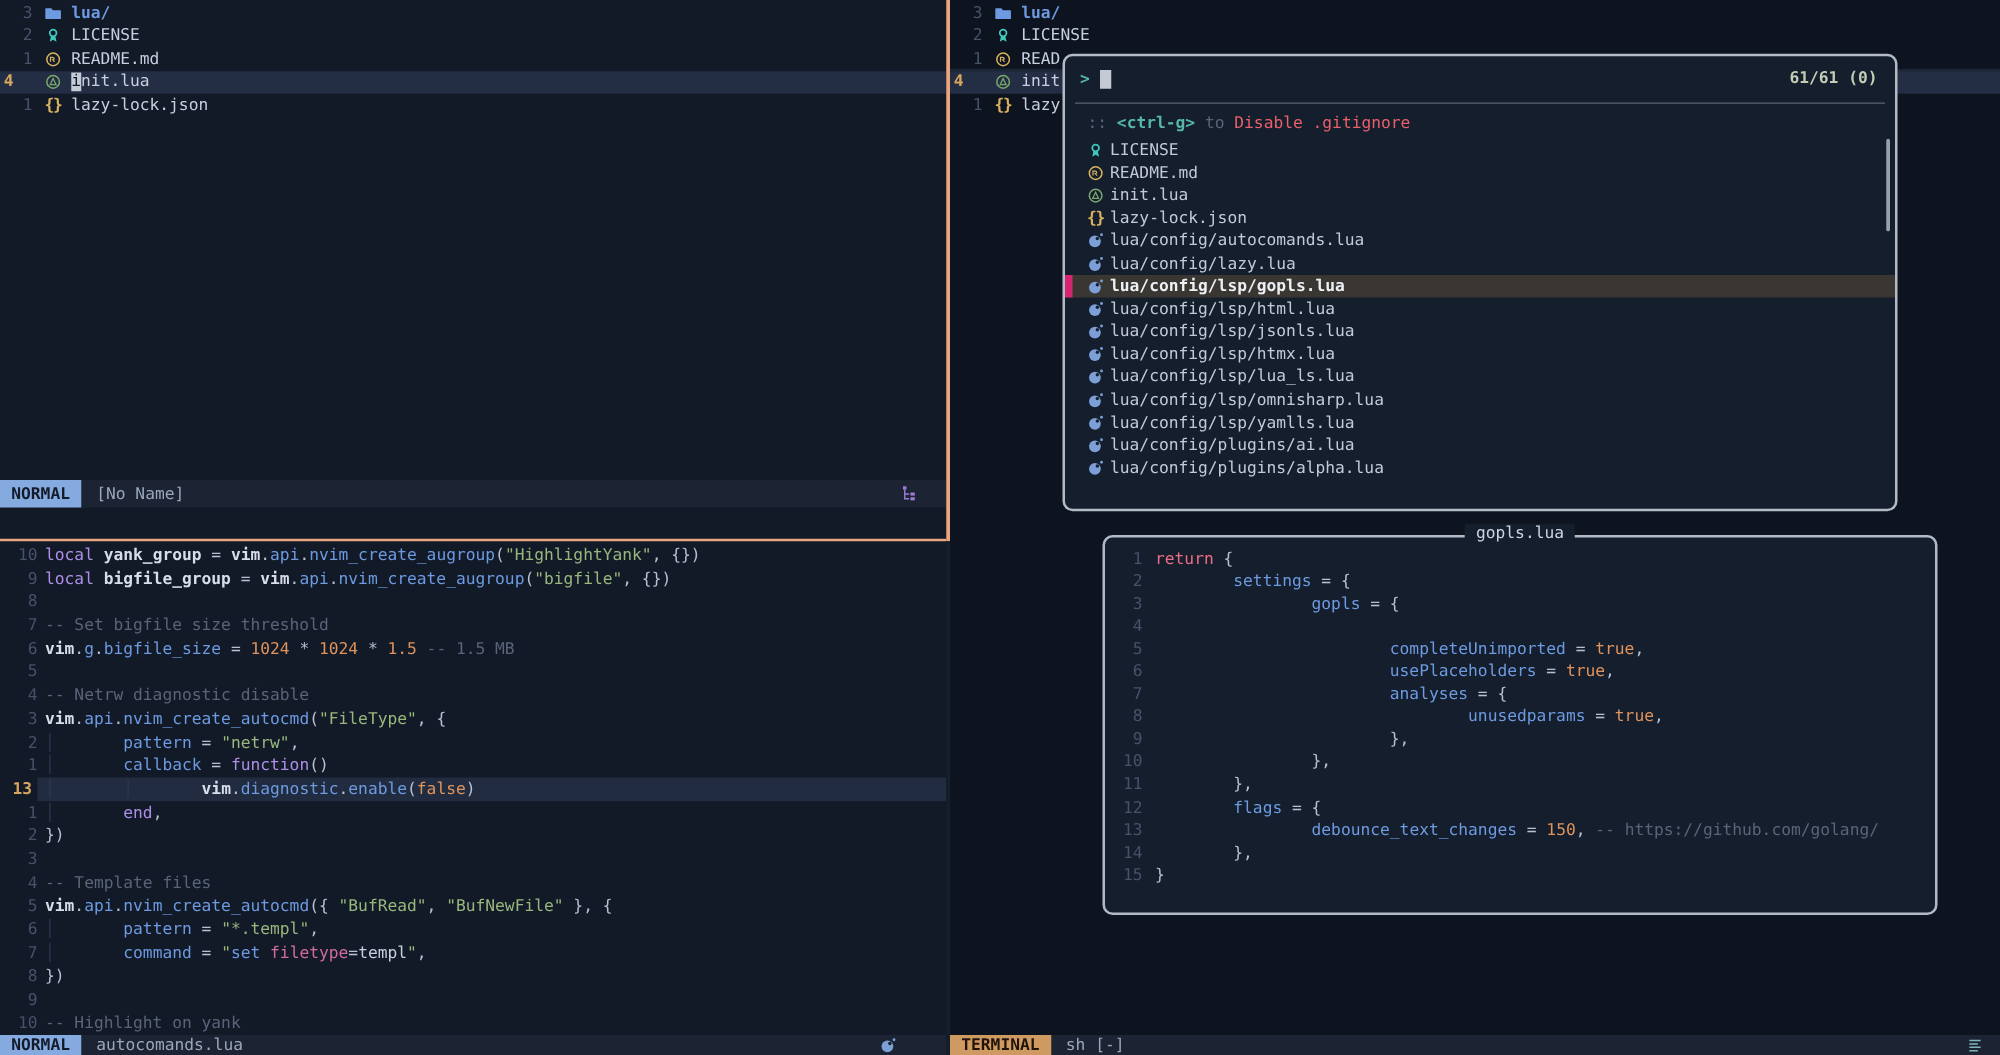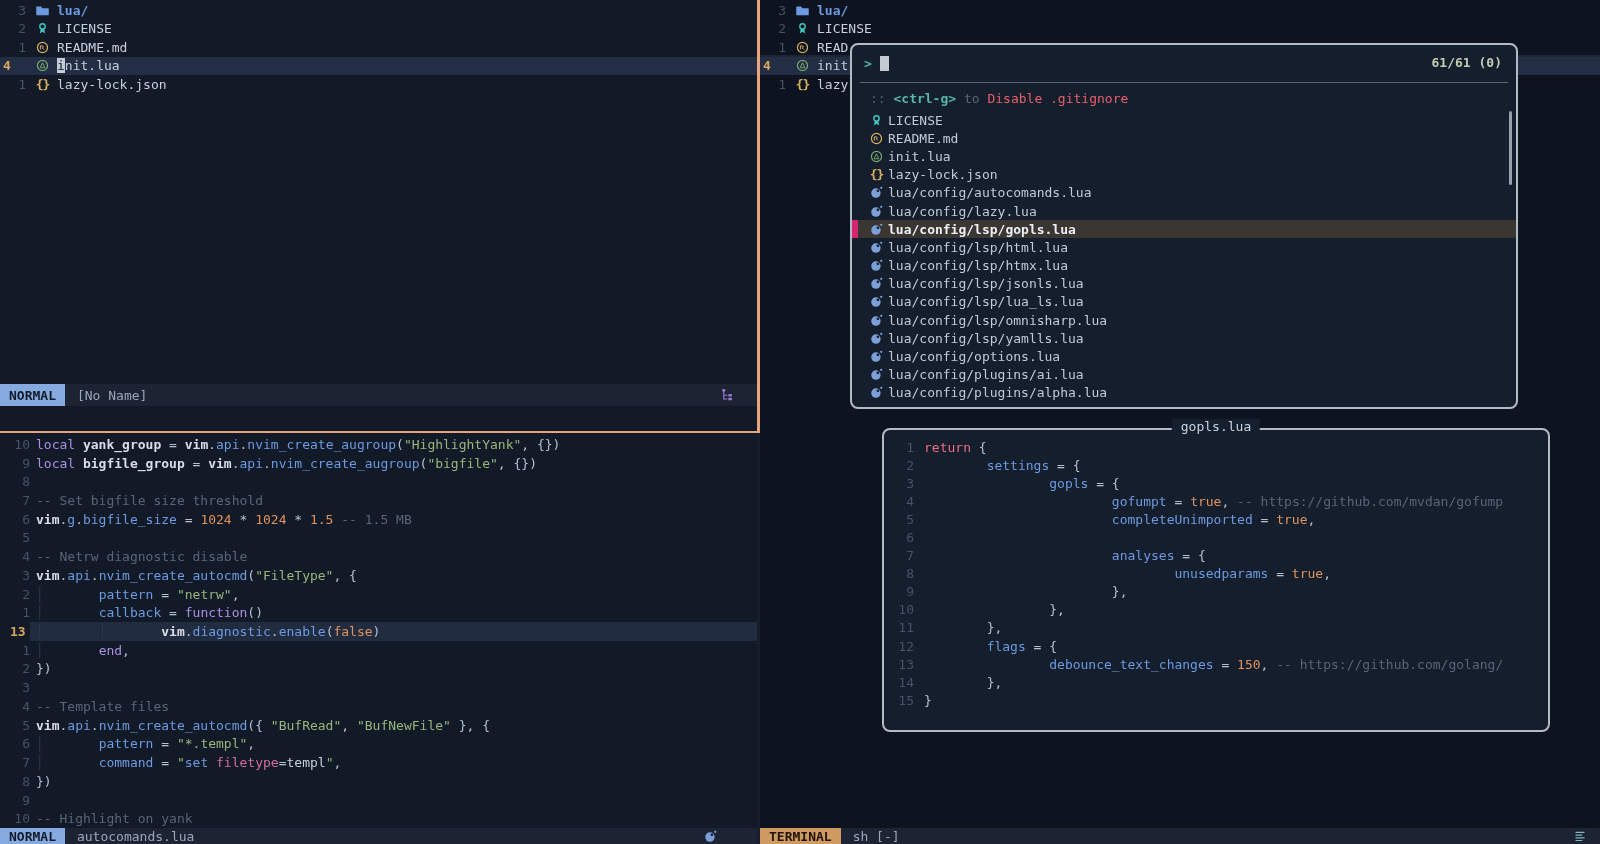--- a/index.html
+++ b/index.html
@@ -405,40 +405,40 @@
           <span class="pk-label">lua/config/lsp/html.lua</span>
         </div>
         <div class="pk-item">
           <span class="ic">
             <svg width="13" height="13" viewBox="0 0 16 16">
               <circle cx="7.3" cy="8.7" r="5.8" fill="#7c9fd8"></circle>
               <circle cx="9.7" cy="5.9" r="1.7" fill="#16202e"></circle>
               <circle cx="13.8" cy="2.2" r="1.4" fill="#7c9fd8"></circle>
             </svg>
           </span>
+          <span class="pk-label">lua/config/lsp/jsonls.lua</span>
+        </div>
+        <div class="pk-item">
+          <span class="ic">
+            <svg width="13" height="13" viewBox="0 0 16 16">
+              <circle cx="7.3" cy="8.7" r="5.8" fill="#7c9fd8"></circle>
+              <circle cx="9.7" cy="5.9" r="1.7" fill="#16202e"></circle>
+              <circle cx="13.8" cy="2.2" r="1.4" fill="#7c9fd8"></circle>
+            </svg>
+          </span>
           <span class="pk-label">lua/config/lsp/htmx.lua</span>
         </div>
         <div class="pk-item">
           <span class="ic">
             <svg width="13" height="13" viewBox="0 0 16 16">
               <circle cx="7.3" cy="8.7" r="5.8" fill="#7c9fd8"></circle>
               <circle cx="9.7" cy="5.9" r="1.7" fill="#16202e"></circle>
               <circle cx="13.8" cy="2.2" r="1.4" fill="#7c9fd8"></circle>
             </svg>
           </span>
-          <span class="pk-label">lua/config/lsp/jsonls.lua</span>
-        </div>
-        <div class="pk-item">
-          <span class="ic">
-            <svg width="13" height="13" viewBox="0 0 16 16">
-              <circle cx="7.3" cy="8.7" r="5.8" fill="#7c9fd8"></circle>
-              <circle cx="9.7" cy="5.9" r="1.7" fill="#16202e"></circle>
-              <circle cx="13.8" cy="2.2" r="1.4" fill="#7c9fd8"></circle>
-            </svg>
-          </span>
           <span class="pk-label">lua/config/lsp/lua_ls.lua</span>
         </div>
         <div class="pk-item">
           <span class="ic">
             <svg width="13" height="13" viewBox="0 0 16 16">
               <circle cx="7.3" cy="8.7" r="5.8" fill="#7c9fd8"></circle>
               <circle cx="9.7" cy="5.9" r="1.7" fill="#16202e"></circle>
               <circle cx="13.8" cy="2.2" r="1.4" fill="#7c9fd8"></circle>
             </svg>
           </span>
@@ -446,30 +446,20 @@
         </div>
         <div class="pk-item">
           <span class="ic">
             <svg width="13" height="13" viewBox="0 0 16 16">
               <circle cx="7.3" cy="8.7" r="5.8" fill="#7c9fd8"></circle>
               <circle cx="9.7" cy="5.9" r="1.7" fill="#16202e"></circle>
               <circle cx="13.8" cy="2.2" r="1.4" fill="#7c9fd8"></circle>
             </svg>
           </span>
           <span class="pk-label">lua/config/lsp/yamlls.lua</span>
-        </div>
-        <div class="pk-item">
-          <span class="ic">
-            <svg width="13" height="13" viewBox="0 0 16 16">
-              <circle cx="7.3" cy="8.7" r="5.8" fill="#7c9fd8"></circle>
-              <circle cx="9.7" cy="5.9" r="1.7" fill="#16202e"></circle>
-              <circle cx="13.8" cy="2.2" r="1.4" fill="#7c9fd8"></circle>
-            </svg>
-          </span>
-          <span class="pk-label">lua/config/options.lua</span>
         </div>
         <div class="pk-item">
           <span class="ic">
             <svg width="13" height="13" viewBox="0 0 16 16">
               <circle cx="7.3" cy="8.7" r="5.8" fill="#7c9fd8"></circle>
               <circle cx="9.7" cy="5.9" r="1.7" fill="#16202e"></circle>
               <circle cx="13.8" cy="2.2" r="1.4" fill="#7c9fd8"></circle>
             </svg>
           </span>
           <span class="pk-label">lua/config/plugins/ai.lua</span>
@@ -498,28 +488,28 @@
         <div class="code-line">
           <span class="gut">2</span>
           <span class="code"><span class="tk-fg">        </span><span class="tk-fn">settings</span><span class="tk-pu"> = {</span></span>
         </div>
         <div class="code-line">
           <span class="gut">3</span>
           <span class="code"><span class="tk-fg">                </span><span class="tk-fn">gopls</span><span class="tk-pu"> = {</span></span>
         </div>
         <div class="code-line">
           <span class="gut">4</span>
-          <span class="code"><span class="tk-fg">                        </span><span class="tk-fn">gofumpt</span><span class="tk-pu"> = </span><span class="tk-nu">true</span><span class="tk-pu">,</span><span class="tk-cm"> -- https://github.com/mvdan/gofump</span></span>
         </div>
         <div class="code-line">
           <span class="gut">5</span>
           <span class="code"><span class="tk-fg">                        </span><span class="tk-fn">completeUnimported</span><span class="tk-pu"> = </span><span class="tk-nu">true</span><span class="tk-pu">,</span></span>
         </div>
         <div class="code-line">
           <span class="gut">6</span>
+          <span class="code"><span class="tk-fg">                        </span><span class="tk-fn">usePlaceholders</span><span class="tk-pu"> = </span><span class="tk-nu">true</span><span class="tk-pu">,</span></span>
         </div>
         <div class="code-line">
           <span class="gut">7</span>
           <span class="code"><span class="tk-fg">                        </span><span class="tk-fn">analyses</span><span class="tk-pu"> = {</span></span>
         </div>
         <div class="code-line">
           <span class="gut">8</span>
           <span class="code"><span class="tk-fg">                                </span><span class="tk-fn">unusedparams</span><span class="tk-pu"> = </span><span class="tk-nu">true</span><span class="tk-pu">,</span></span>
         </div>
         <div class="code-line">

